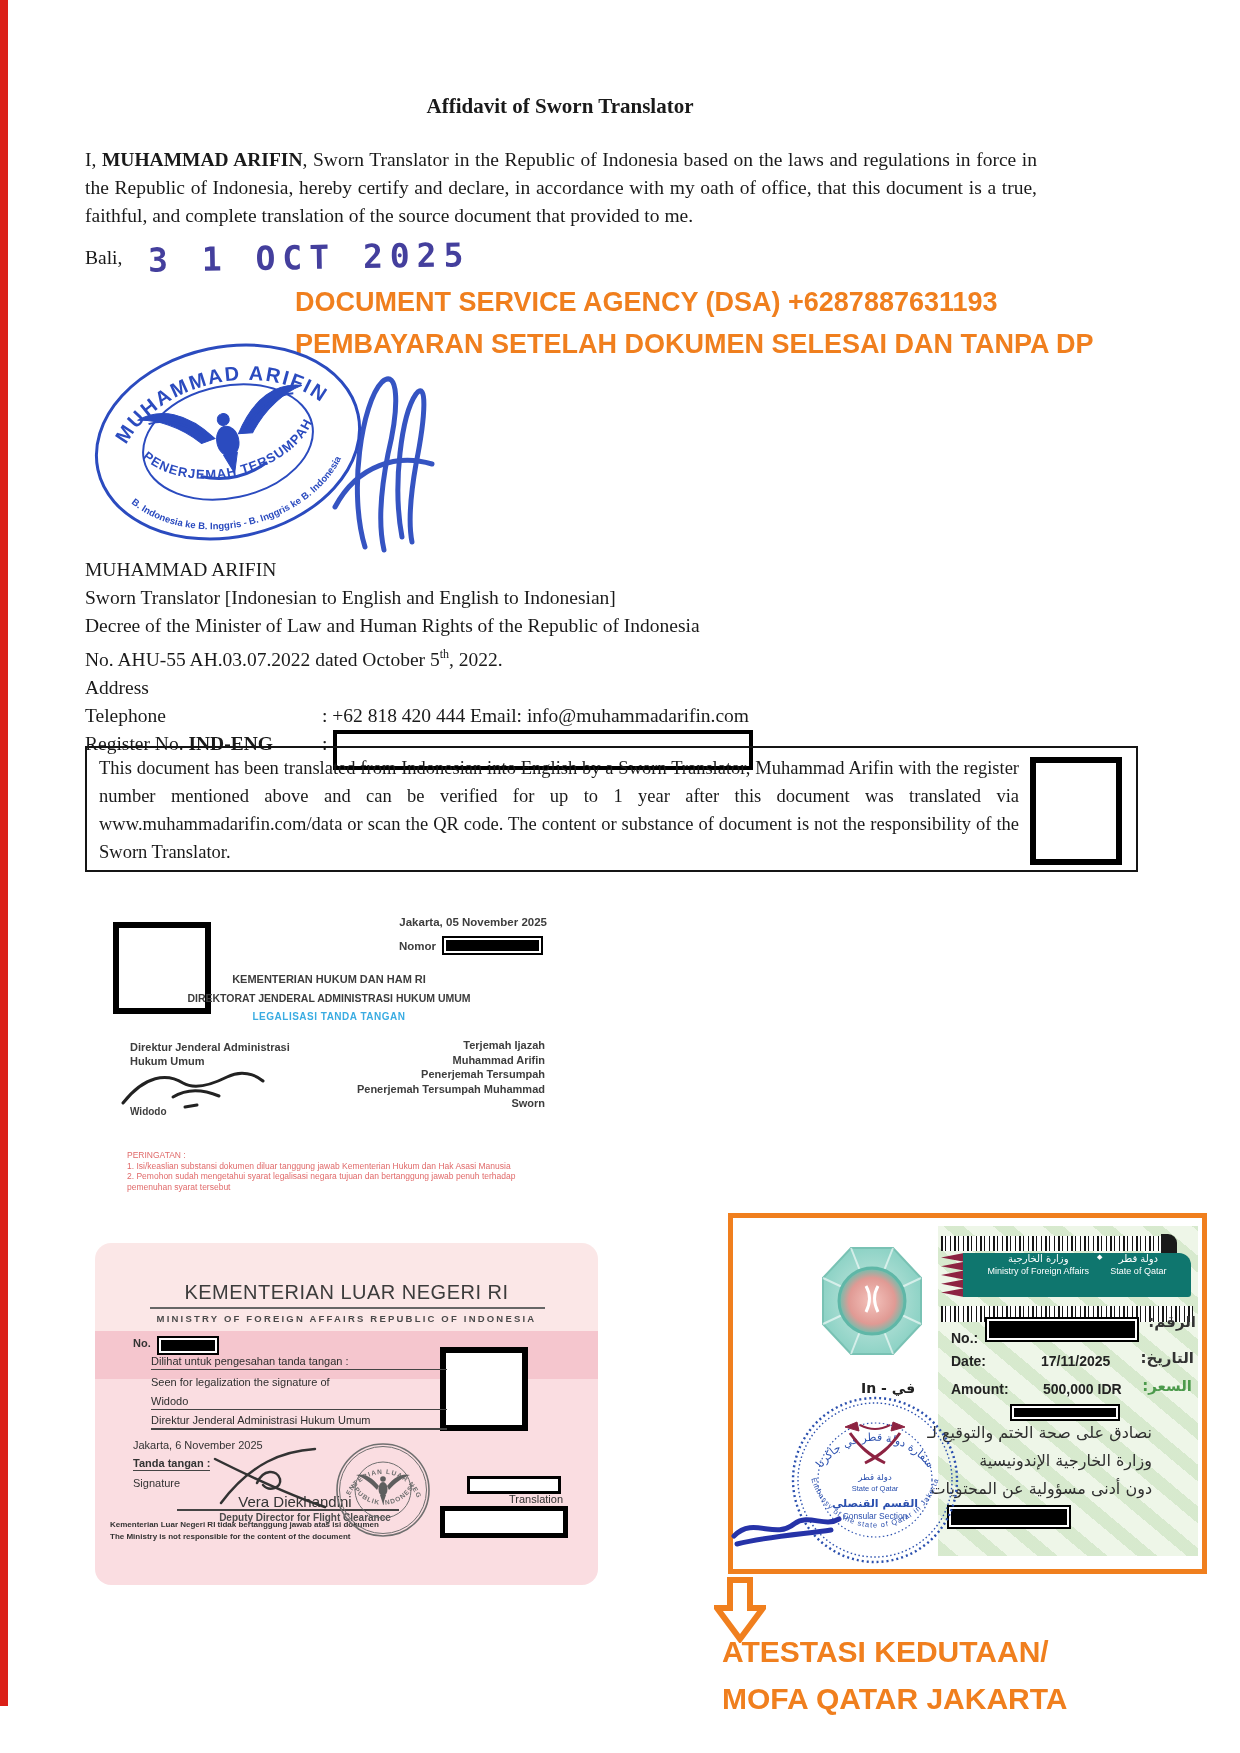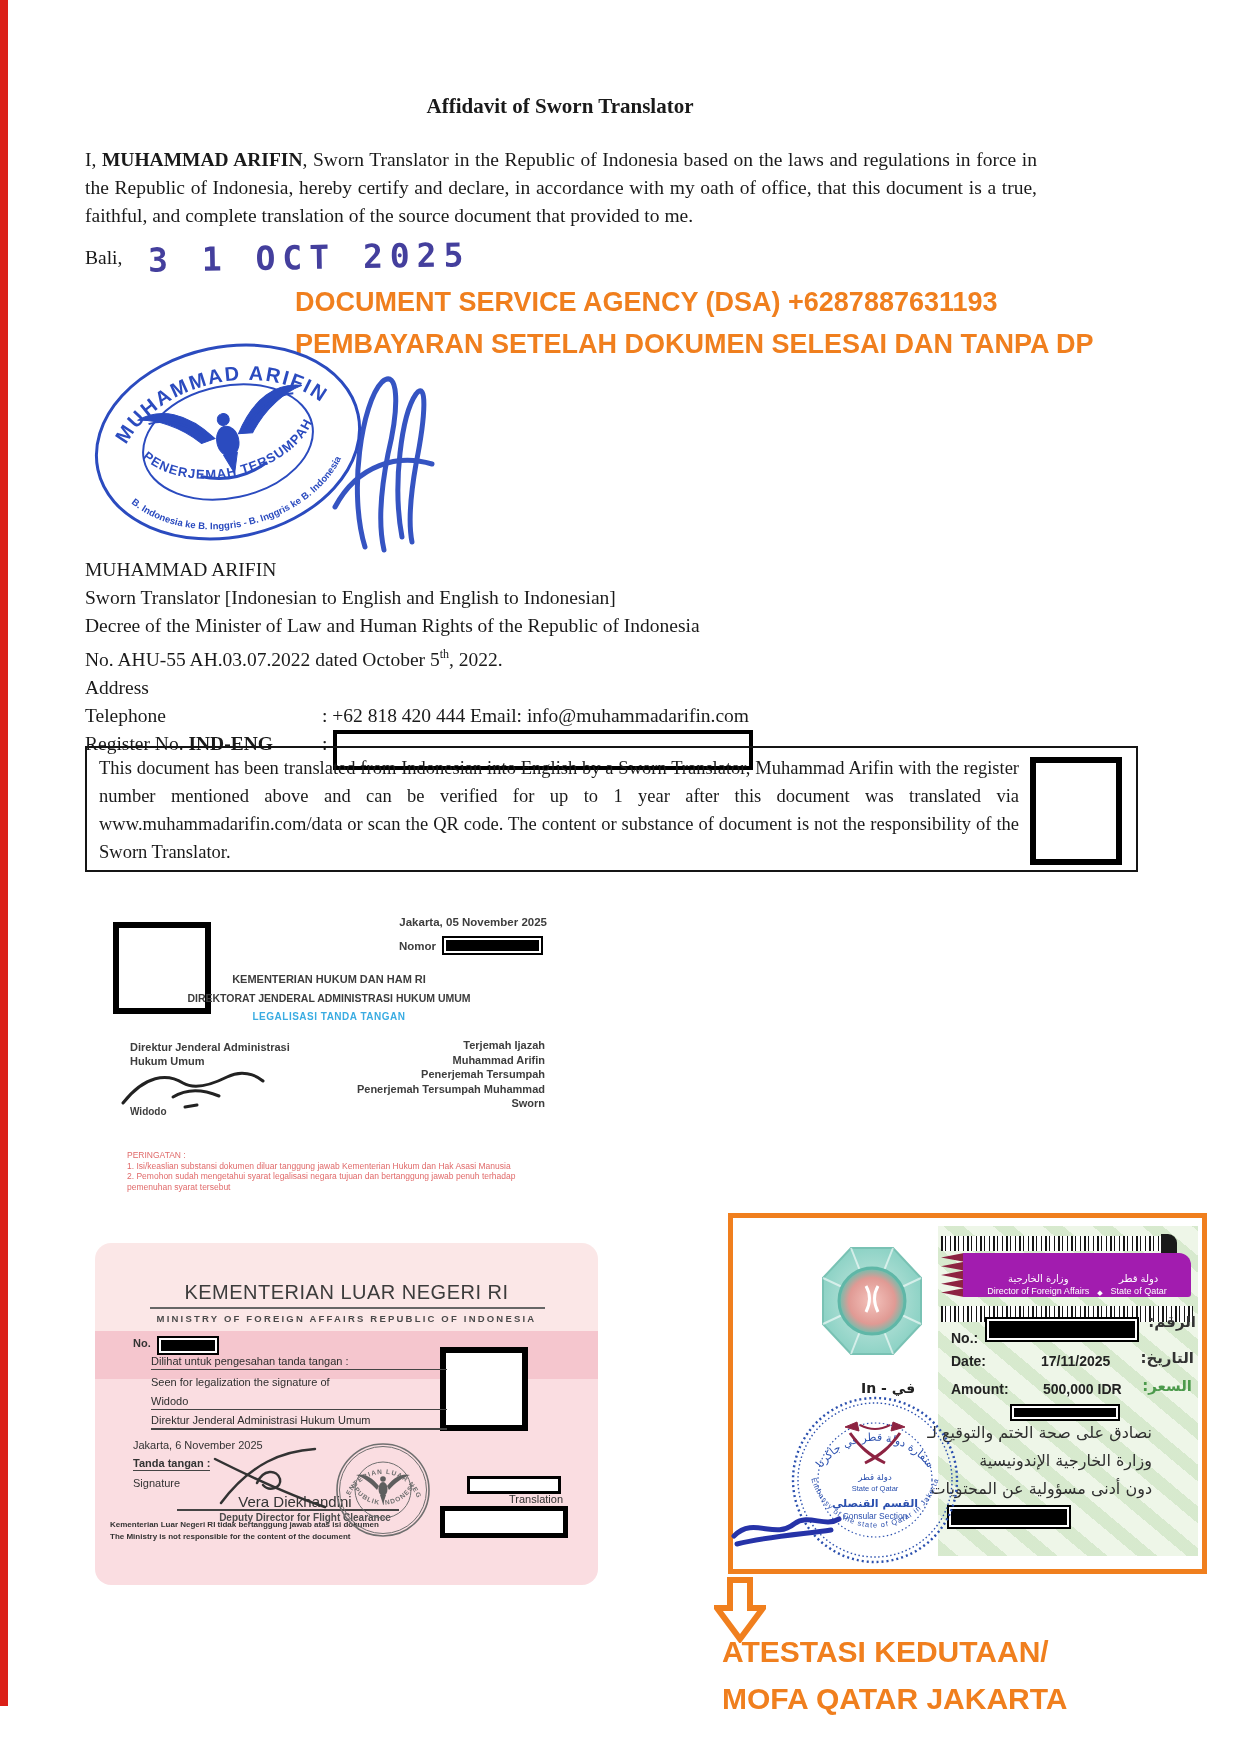--- a/index.html
+++ b/index.html
@@ -68,22 +68,22 @@
   #c2-bigbar{left:345px;top:263px;width:118px;height:22px;border:5px solid #000;background:#fff;}
   
   #qatar{left:728px;top:1213px;width:479px;height:361px;border:5px solid #f07f1e;box-sizing:border-box;
      font-family:"Liberation Sans",sans-serif;color:#222;}
   #q-green{left:205px;top:8px;width:260px;height:330px;background-color:#eef6e8;
      background-image:repeating-linear-gradient(40deg,rgba(134,189,113,.22) 0 13px,rgba(255,255,255,0) 13px 32px);}
   #q-holo{left:88px;top:28px;}
   .barcode{background:repeating-linear-gradient(90deg,#161616 0 2px,#fff 2px 4px,#161616 4px 5px,#fff 5px 9px,#161616 9px 10px,#fff 10px 13px);}
   #q-bc1{left:208px;top:18px;width:234px;height:15px;border-top-right-radius:8px;}
   #q-bc1cap{left:428px;top:16px;width:16px;height:19px;background:#1a1a1a;border-top-right-radius:9px;}
-  #q-banner{left:230px;top:35px;width:228px;height:44px;background:#a21caf;border-top-right-radius:12px;border-bottom-right-radius:3px;
-     display:flex;align-items:flex-end;justify-content:center;gap:8px;color:#fff;}
+  #q-banner{left:230px;top:35px;width:228px;height:44px;background:#0f766e;border-top-right-radius:12px;border-bottom-right-radius:3px;
+     display:flex;align-items:flex-start;justify-content:center;gap:8px;color:#fff;}
   #q-zig{left:208px;top:35px;width:23px;height:44px;background:#8d2342;
      clip-path:polygon(100% 0,0 10%,100% 20%,0 30%,100% 40%,0 50%,100% 60%,0 70%,100% 80%,0 90%,100% 100%);}
   .q-bcol{text-align:center;line-height:12px;}
   .q-ar{font-family:"DejaVu Sans",sans-serif;font-size:10px;}
   .q-en{font-size:9px;}
   #q-diamond{font-size:7px;}
   #q-bc2{left:208px;top:88px;width:252px;height:16px;}
   .q-arlabel{font-family:"DejaVu Sans",sans-serif;direction:rtl;font-size:15px;font-weight:600;color:#333;}
   #q-alrakm{right:6px;top:95px;}
   #q-no{left:218px;top:112px;font-size:14px;font-weight:600;}
@@ -303,21 +303,21 @@
       </g>
       <circle cx="51" cy="55" r="33" fill="url(#holoB)" stroke="#5fb7a7" stroke-width="3"></circle>
       <path d="M45,40 q7,12 0,26 M57,40 q-7,12 0,26" stroke="#fff" stroke-width="3" fill="none"></path>
     </svg>
     <div id="q-bc1" class="abs barcode"></div>
     <div id="q-bc1cap" class="abs"></div>
     <div id="q-zig" class="abs"></div>
     <div id="q-banner" class="abs">
       <div class="q-bcol">
         <div class="q-ar">وزارة الخارجية</div>
-        <div class="q-en">Director of Foreign Affairs</div>
+        <div class="q-en">Ministry of Foreign Affairs</div>
       </div>
       <div id="q-diamond">◆</div>
       <div class="q-bcol">
         <div class="q-ar">دولة قطر</div>
         <div class="q-en">State of Qatar</div>
       </div>
     </div>
     <div id="q-bc2" class="abs barcode"></div>
     <div id="q-alrakm" class="abs q-arlabel">الرقم:</div>
     <div id="q-no" class="abs">No.:</div>

